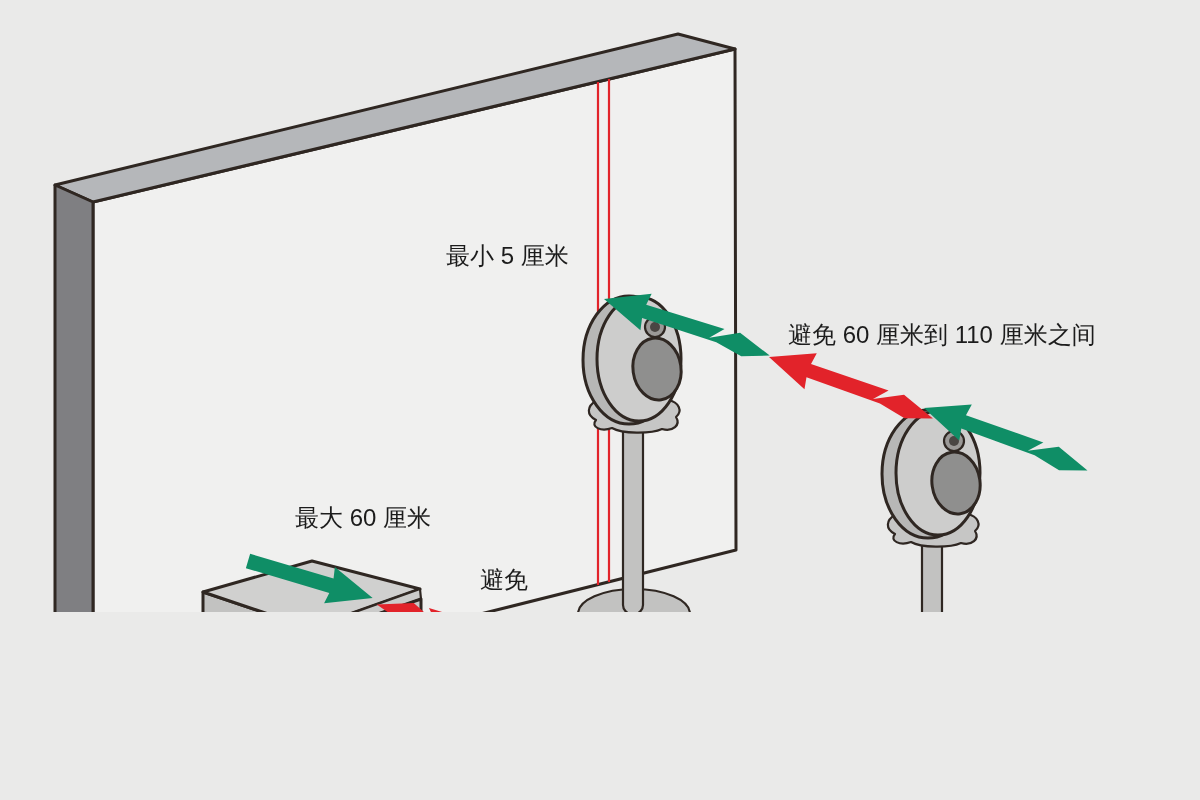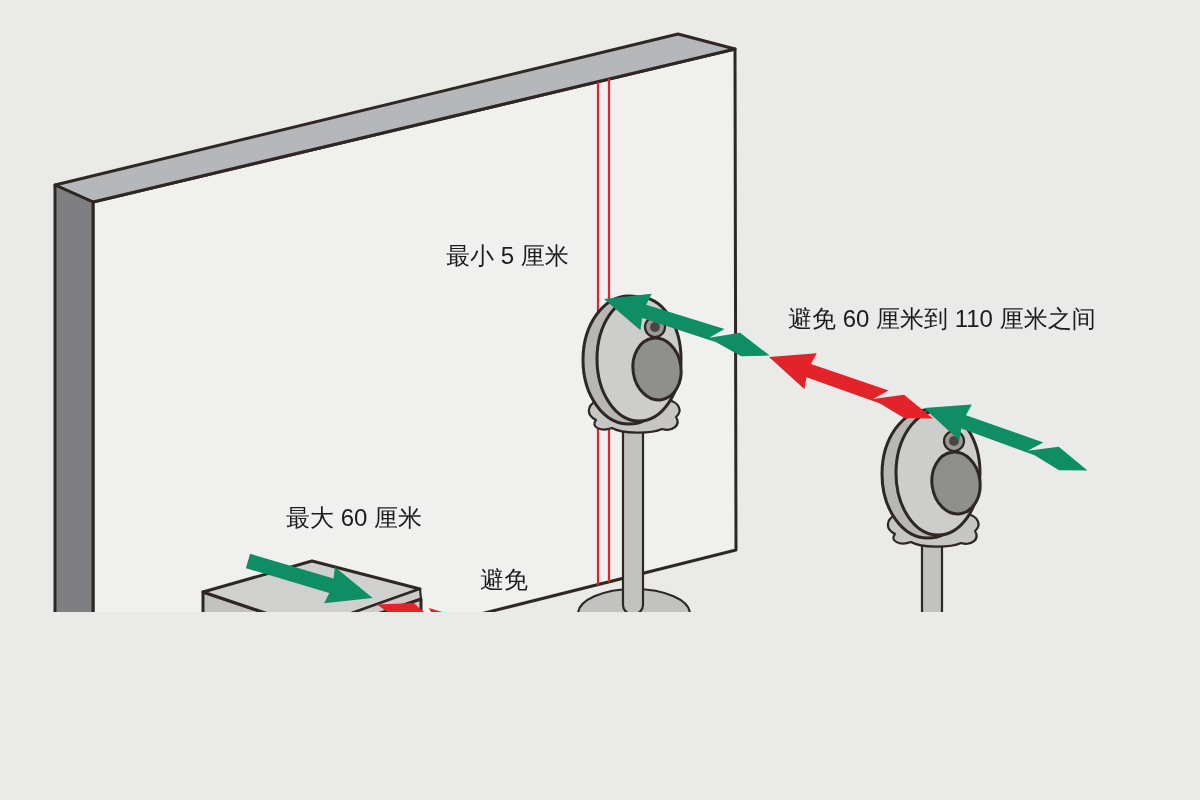--- a/index.html
+++ b/index.html
@@ -77,16 +77,16 @@
     <g>
       <use href="#tpl-arrow-right" transform="translate(248,561) rotate(16.5)" fill="#0f8e66"></use>
       <use href="#tpl-arrow-right-zig" transform="translate(376,600) rotate(16.7)" fill="#e2232a"></use>
       <use href="#tpl-arrow-left" transform="translate(604,299) rotate(17.2)" fill="#0f8e66"></use>
       <use href="#tpl-arrow-left" transform="translate(769,357) rotate(18.9)" fill="#e2232a"></use>
       <use href="#tpl-arrow-left" transform="translate(924,408) rotate(19.3)" fill="#0f8e66"></use>
     </g>
   </svg>
 
   <div class="label" style="left:446px;top:243px;">最小 5 厘米</div>
-  <div class="label" style="left:788px;top:306px;">避免 60 厘米到 110 厘米之间</div>
-  <div class="label" style="left:286px;top:505px;">最大 60 厘米</div>
+  <div class="label" style="left:788px;top:322px;">避免 60 厘米到 110 厘米之间</div>
+  <div class="label" style="left:295px;top:505px;">最大 60 厘米</div>
   <div class="label" style="left:480px;top:567px;">避免</div>
 </div>
 
 </body></html>

